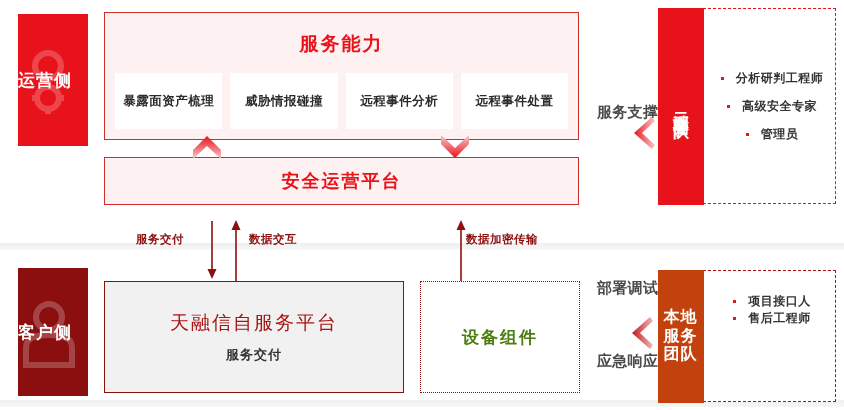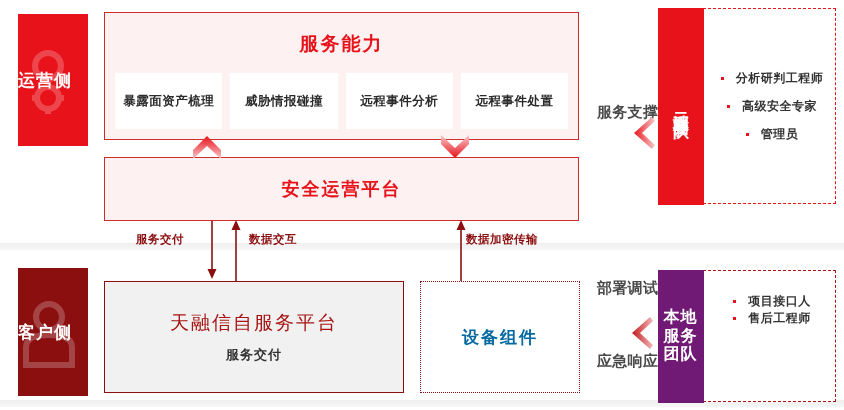--- a/index.html
+++ b/index.html
@@ -44,21 +44,21 @@
   }
   .cap-card{
     flex:1 1 0;background:#ffffff;
     display:flex;align-items:center;justify-content:center;text-align:center;
     color:#2b2b2b;font-size:12.5px;font-weight:bold;line-height:1.35;
     letter-spacing:.5px;
   }
 
   
   #plat-panel{
-    left:104px;top:157px;width:475px;height:64px;
+    left:104px;top:157px;width:475px;height:48px;
     background:#FDF1F1;border:1px solid #D22B2B;
     display:flex;align-items:center;justify-content:center;
   }
   #plat-title{color:#E8121A;font-size:18px;font-weight:bold;letter-spacing:2px;}
 
   
   .chev{position:absolute;width:30px;height:26px;z-index:5;}
   #chev-up{left:192px;top:134px;}
   #chev-down{left:440px;top:134px;}
 
@@ -87,35 +87,35 @@
     display:flex;flex-direction:column;align-items:center;justify-content:center;
   }
   #self-title{color:#A81414;font-size:19px;font-weight:normal;letter-spacing:2px;}
   #self-sub{color:#333333;font-size:13px;font-weight:bold;margin-top:10px;letter-spacing:1px;}
 
   #device-box{
     left:420px;top:281px;width:160px;height:112px;
     background:#ffffff;border:1.5px dotted #8C0F10;
     display:flex;align-items:center;justify-content:center;
   }
-  #device-title{color:#0369a1;font-size:17px;font-weight:bold;letter-spacing:2px;}
+  #device-title{color:#4d7c0f;font-size:17px;font-weight:bold;letter-spacing:2px;}
 
   
   .team-group{position:absolute;box-sizing:border-box;}
   #cloud-group{left:658px;top:8px;width:178px;height:196px;border:1.5px dashed #E8121A;background:#fff;}
   #local-group{left:658px;top:270px;width:178px;height:132px;border:1.5px dashed #A81414;background:#fff;}
 
   .team-banner{
     position:absolute;left:-1.5px;top:-1.5px;bottom:-1.5px;width:46px;
     color:#fff;font-weight:bold;font-size:16px;line-height:1.18;
     display:flex;align-items:center;justify-content:center;text-align:center;
     letter-spacing:1px;
   }
   #cloud-banner{background:#E8121A;}
-  #local-banner{background:#701a75;}
+  #local-banner{background:#c2410c;}
 
   .team-list{position:absolute;left:58px;right:8px;top:0;bottom:0;
              display:flex;flex-direction:column;justify-content:center;gap:11px;align-items:center;}
   .team-item{display:flex;align-items:center;gap:12px;
              color:#333;font-size:12px;font-weight:bold;letter-spacing:.5px;}
   .team-item .dot{width:3px;height:3px;background:#E8121A;flex:0 0 auto;}
   #local-group .team-list{gap:0;justify-content:flex-start;padding-top:22px;}
 
   
   .big-chev{position:absolute;width:24px;height:34px;z-index:4;}

